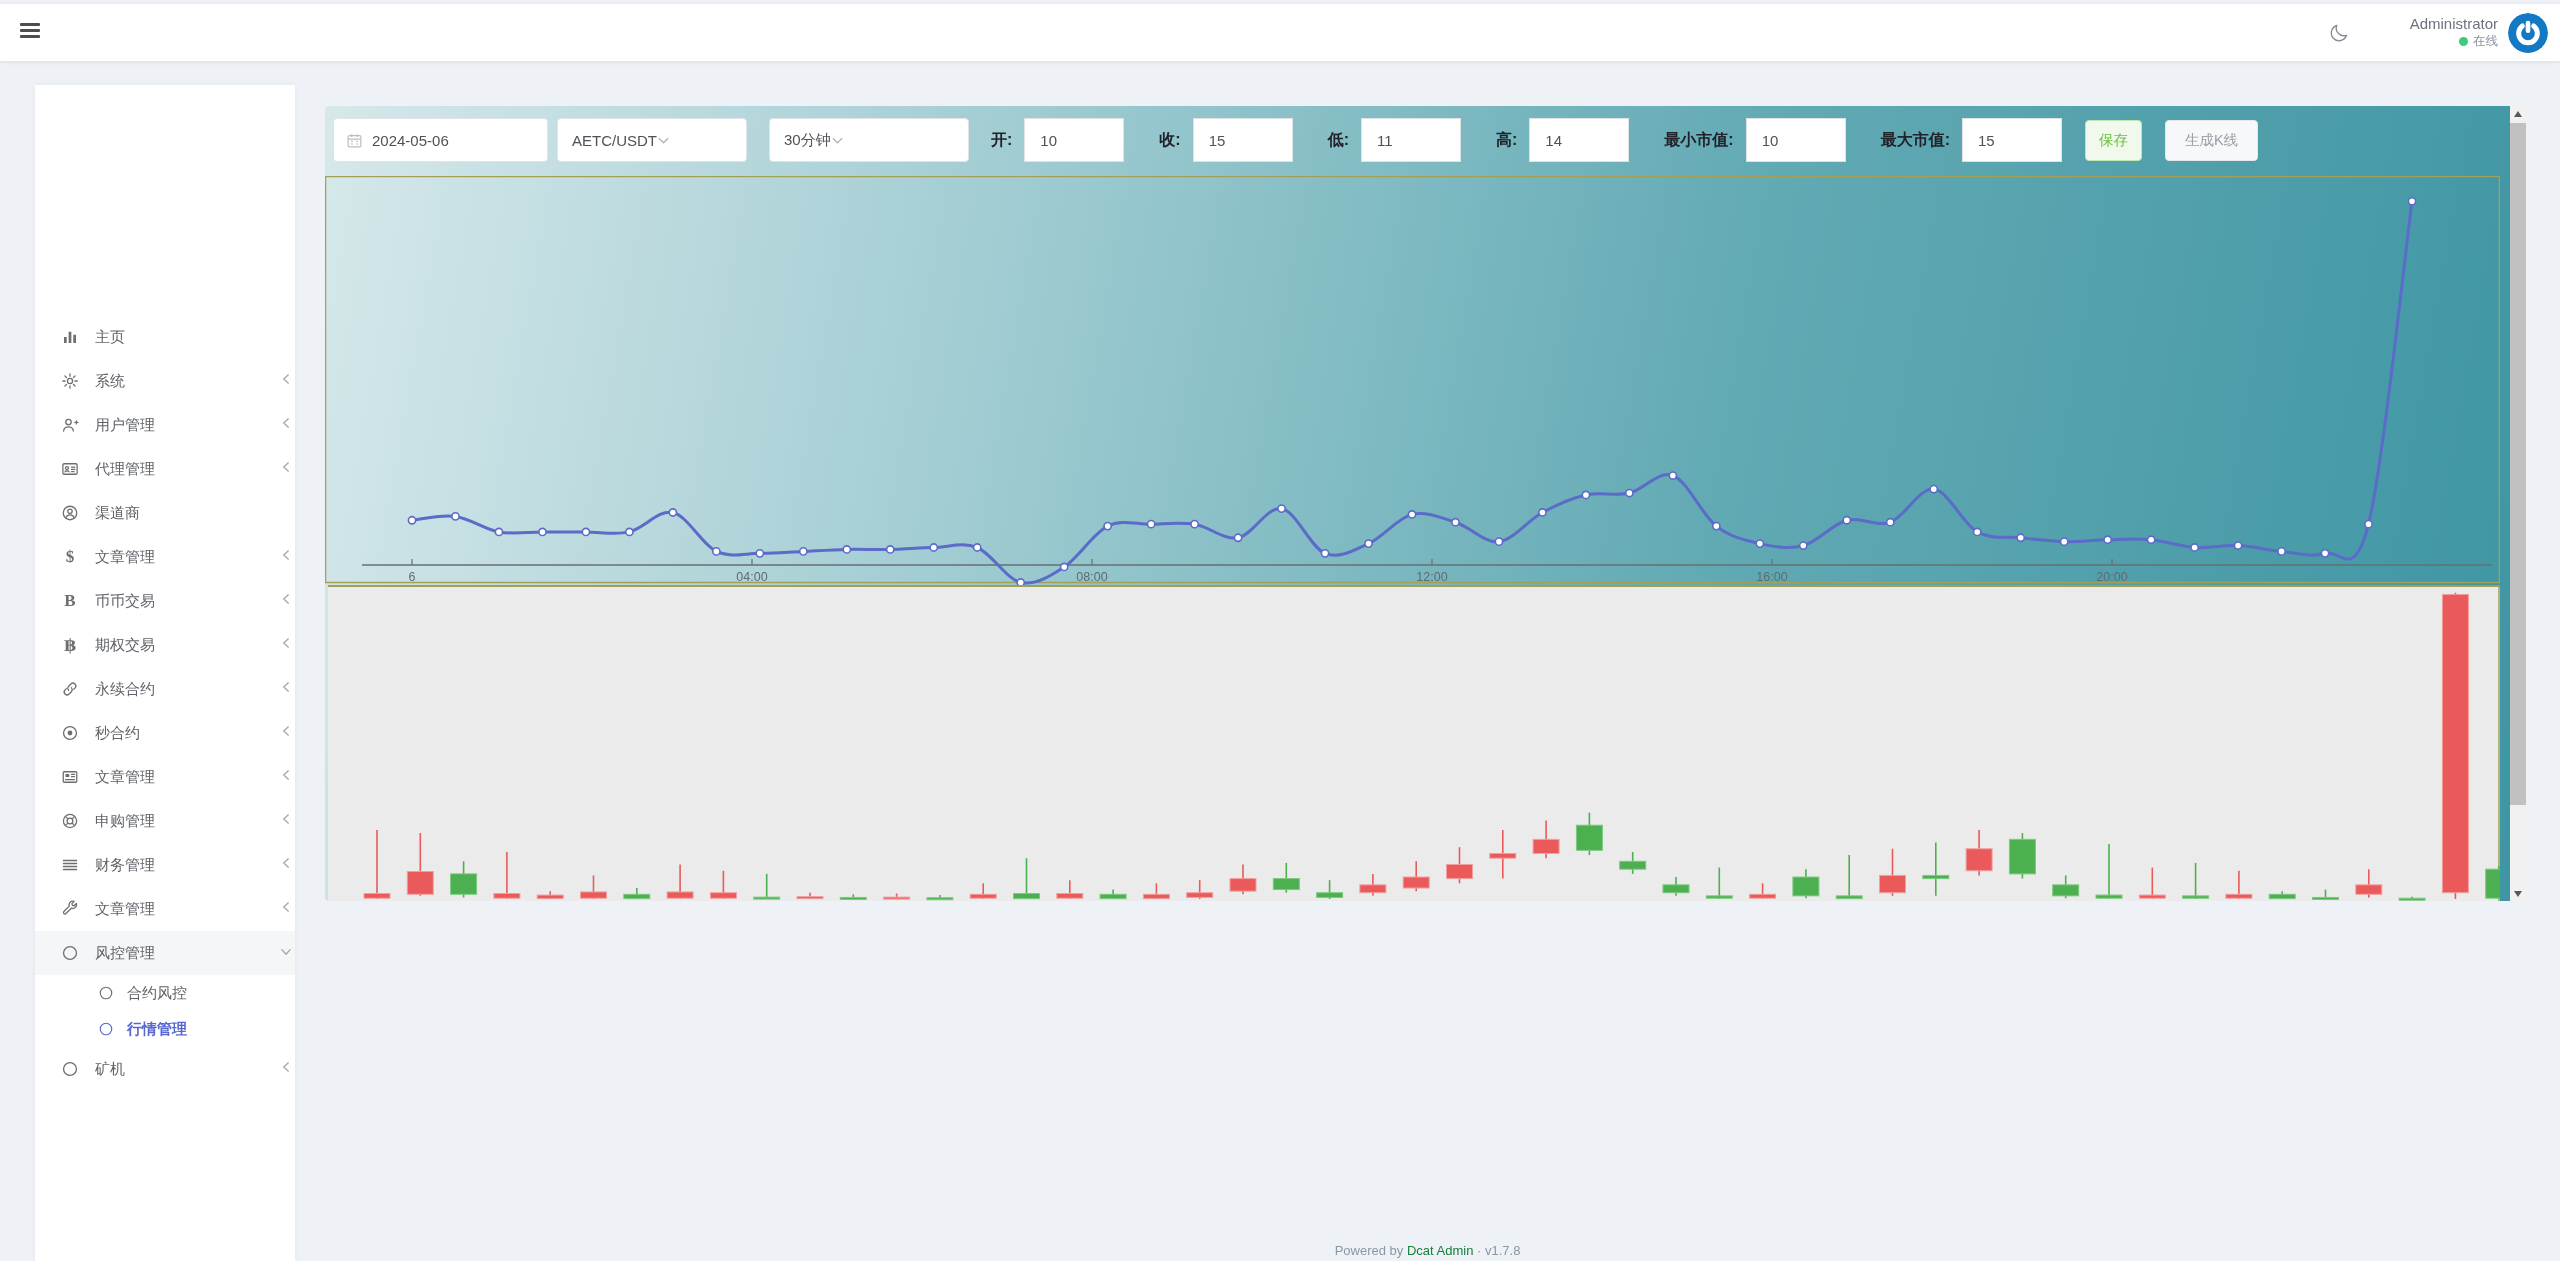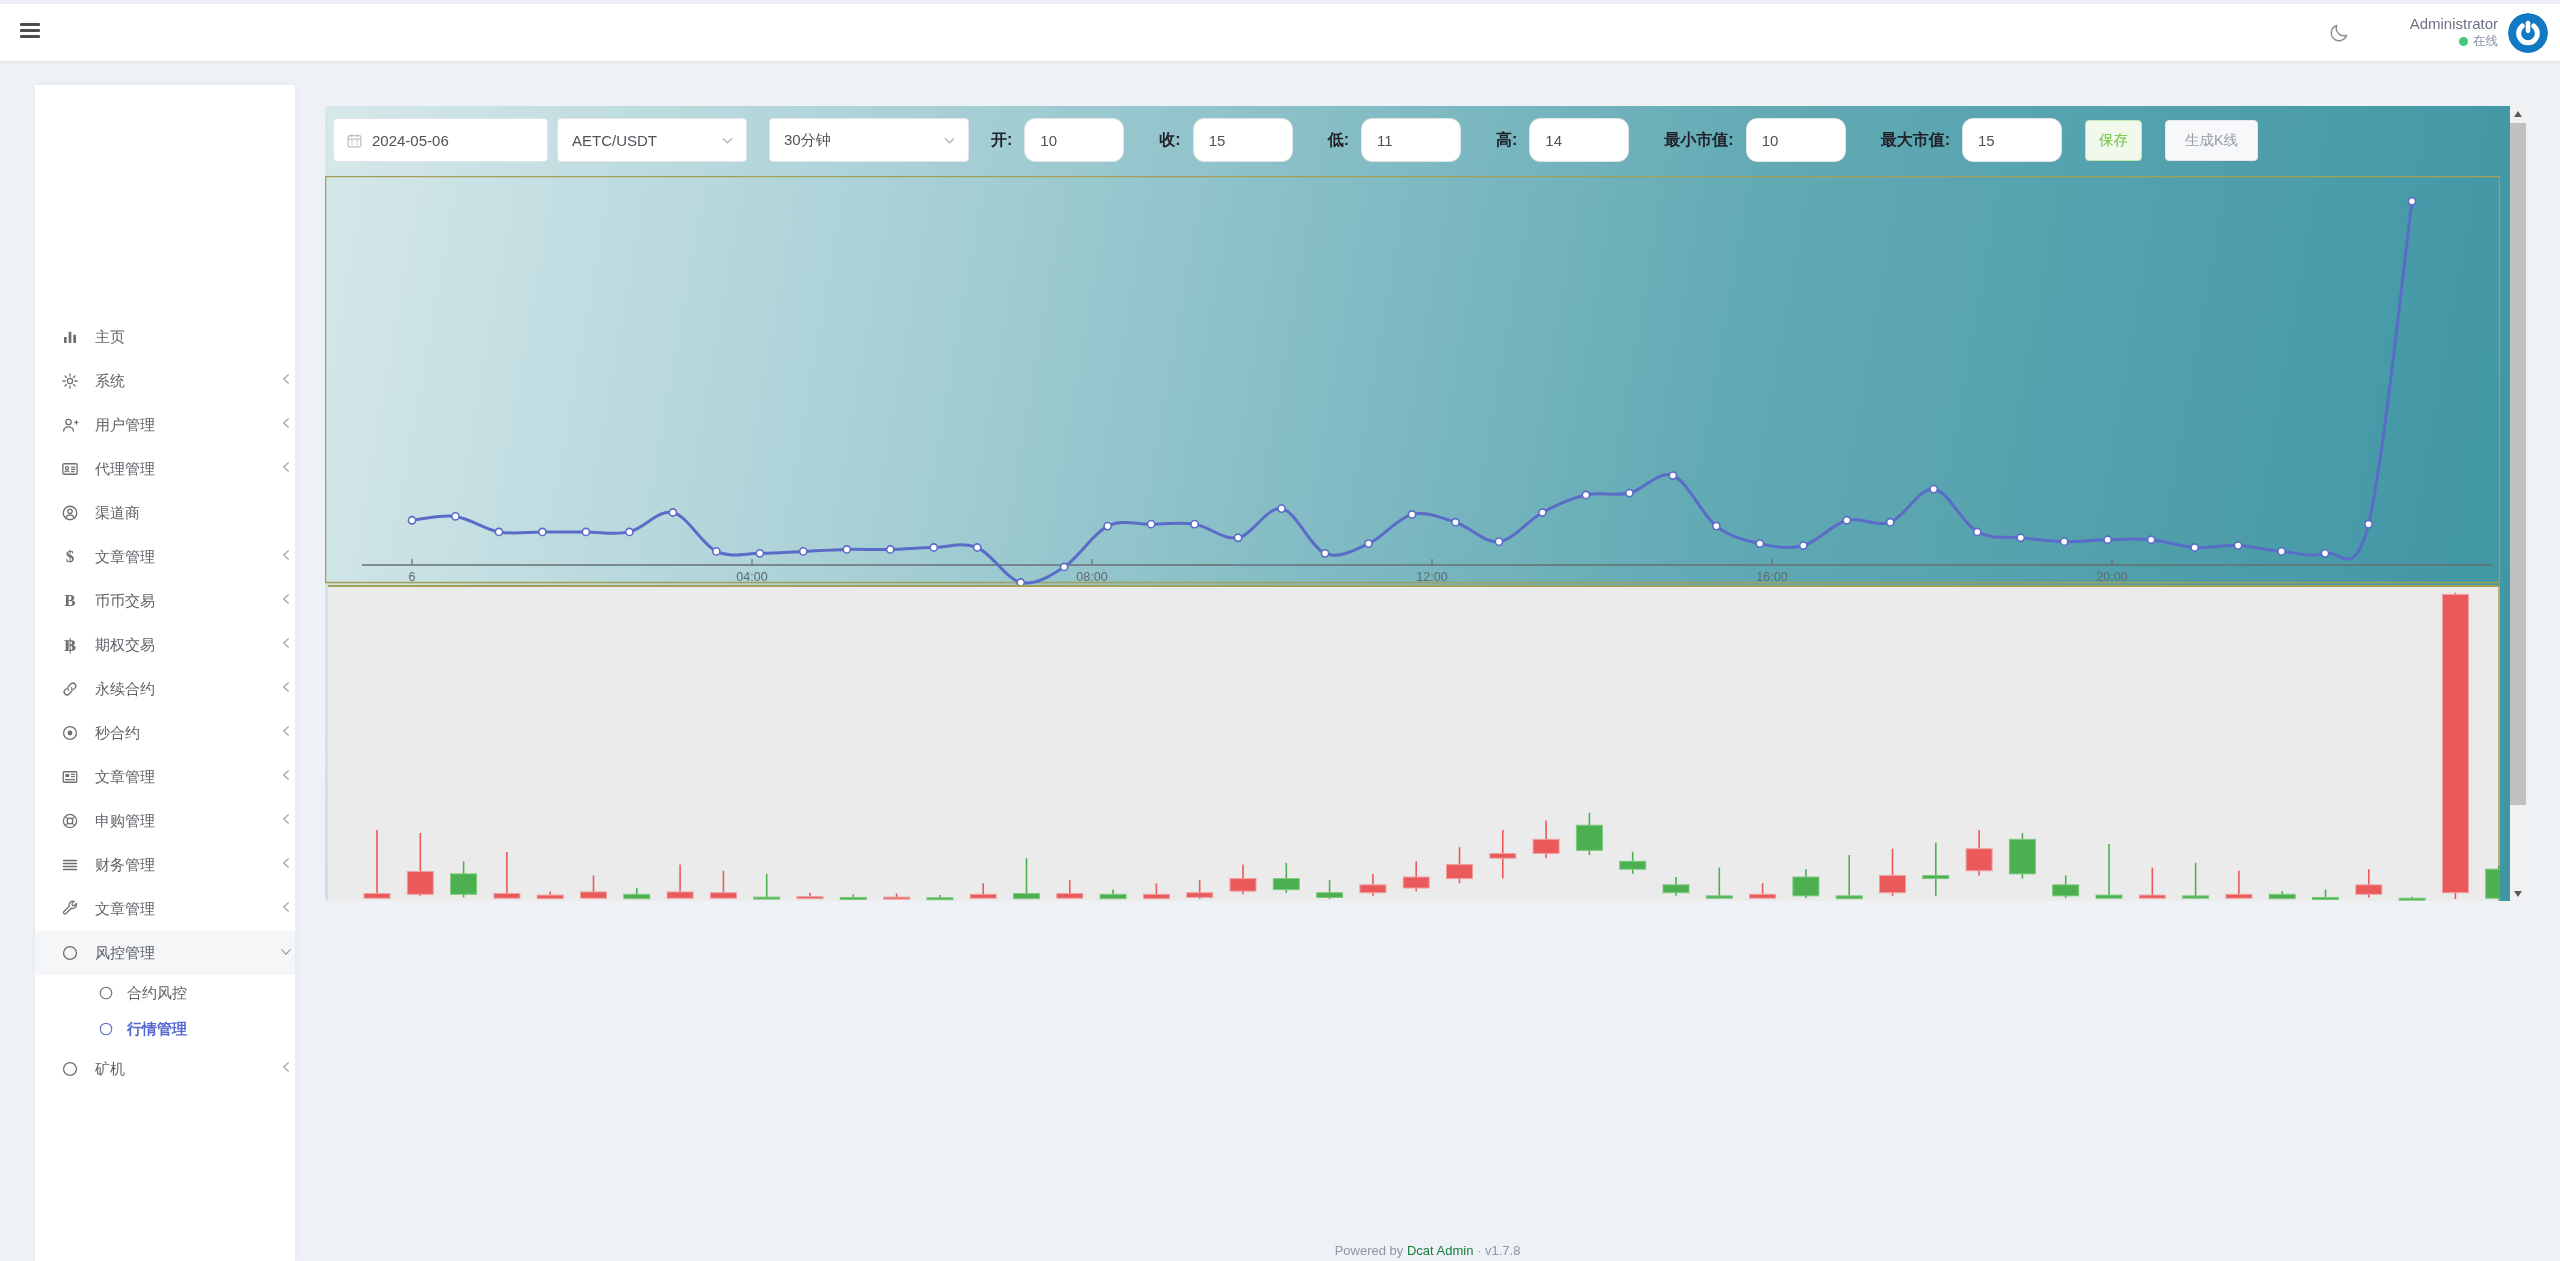--- a/index.html
+++ b/index.html
@@ -43,28 +43,28 @@
   .mi.sub.active .ico circle{stroke:var(--active-blue);}
   
   .card{position:absolute;left:325px;top:106px;width:2201px;height:795px;border-radius:4px;
     background:linear-gradient(100deg,#d6e8ea 0%,#a4ced4 28%,#62aab4 62%,#3e95a3 100%);
     z-index:10;}
   .toolbar{position:absolute;left:8px;top:12px;height:44px;display:flex;align-items:center;}
   .ctrl{height:44px;background:#fff;border:1px solid #e0e4e8;border-radius:4px;box-sizing:border-box;
     display:flex;align-items:center;font-size:15px;color:#4e5358;}
   .datebox{width:215px;padding-left:12px;gap:9px;}
   .calico{flex:none;opacity:.55;}
-  .sel{justify-content:space-between;padding:0 12px 0 14px;cursor:pointer;}
+  .sel{padding:0 12px 0 14px;cursor:pointer;}
   .sel .dn{opacity:.55;}
   .sel1{width:190px;margin-left:9px;}
   .sel2{width:200px;margin-left:22px;}
   .fieldset{display:flex;align-items:center;}
   .flabel{font-size:16px;font-weight:bold;color:#20232a;white-space:nowrap;}
   .finput{width:100px;height:44px;box-sizing:border-box;background:#fff;border:1px solid #dfe3e6;
-    border-radius:11px;font-size:15px;color:#4e5358;padding:0 0 0 15px;outline:none;
+    border-radius:0;font-size:15px;color:#4e5358;padding:0 0 0 15px;outline:none;
     font-family:inherit;}
   .btn{height:41px;border-radius:4px;box-sizing:border-box;font-size:14.5px;cursor:pointer;
     display:flex;align-items:center;justify-content:center;font-family:inherit;}
   .btn-save{width:57px;margin-left:23px;background:#f0f9eb;border:1px solid #c2e7b0;color:#67c23a;}
   .btn-gen{width:93px;margin-left:23px;background:#f7f8fa;border:1px solid #e4e7eb;color:#989da6;}
   #topchart{position:absolute;left:0;top:70px;}
   #bottomchart{position:absolute;left:3px;top:479px;}
   
   .vscroll{position:absolute;right:0;top:0;width:16px;height:795px;background:#f1f1f1;}
   .varrow{position:absolute;left:0;width:16px;height:15px;display:flex;align-items:center;justify-content:center;cursor:pointer;}

